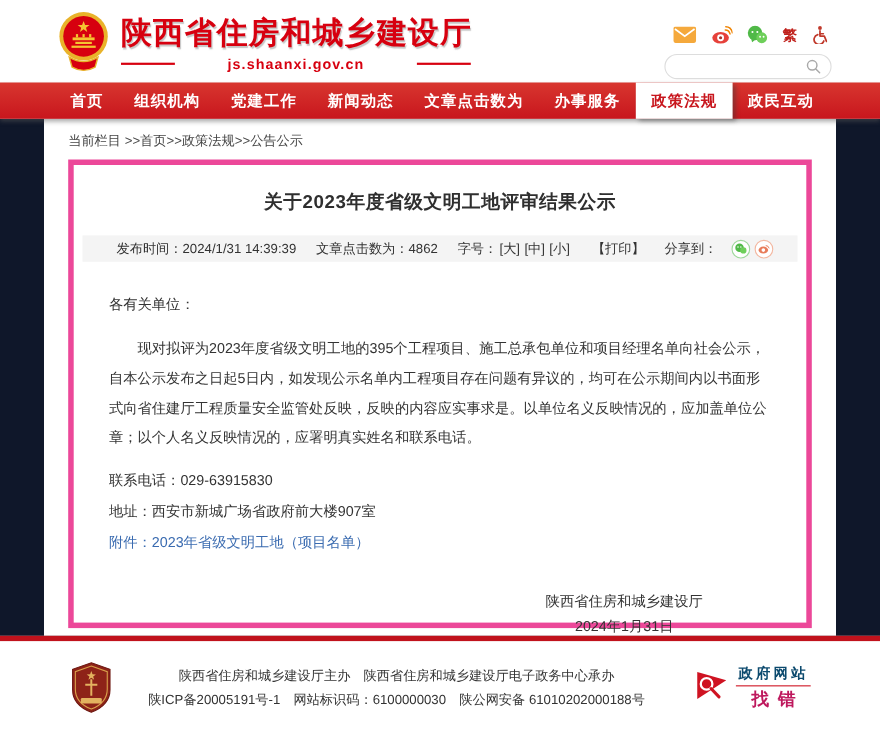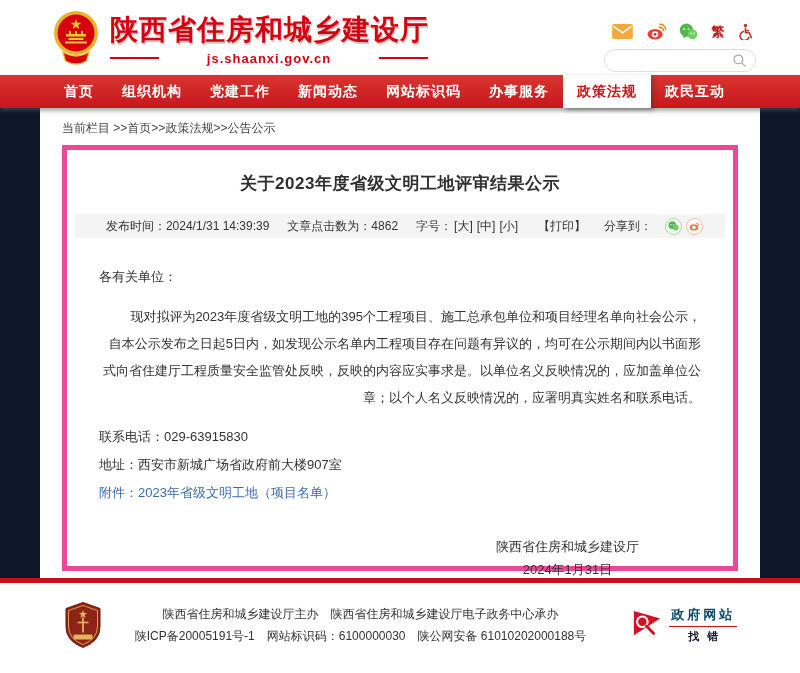--- a/index.html
+++ b/index.html
@@ -69,40 +69,40 @@
   .meta-bar .print-btn { cursor:pointer; }
   .share-circle {
     display:inline-flex; align-items:center; justify-content:center;
     width:17px; height:17px; border-radius:50%; margin-left:4px; cursor:pointer; background:#fff;
   }
   .share-wechat { border:1px solid #9ed89b; }
   .share-weibo  { border:1px solid #f3b7a0; }
 
   .article-body { padding:25px 32px 0; font-size:13px; color:#333; }
   .article-body p { margin:0; line-height:27px; }
-  .para-main { text-indent:2em; margin-top:13px !important;text-align:right; }
+  .para-main { text-indent:2em; margin-top:13px !important; }
   .contact-block { margin-top:12px; }
   .contact-block p { line-height:28px; }
   .attachment a { color:#3a6bb0; text-decoration:none; cursor:pointer; }
   .signature { margin-top:28px; padding-right:62px; text-align:right; }
   .sig-inner { display:inline-block; text-align:center; font-size:13px; color:#333; line-height:23px; }
 
   
   .red-bar { height:5px; background:#c1121c; }
   footer {
     height:90px; background:#fff; display:flex; align-items:center; justify-content:center;
     gap:32px; padding-bottom:6px;
   }
   .footer-text { font-size:12px; color:#333; line-height:22px; text-align:center; }
   .shield-svg { width:40px; height:48px; display:block; }
   .error-badge { display:flex; align-items:center; gap:5px; margin-left:14px; cursor:pointer; }
   .eb-text { display:flex; flex-direction:column; align-items:center; }
   .eb-line1 { font-size:13px; font-weight:bold; color:#0c4a6e; letter-spacing:3px; }
   .eb-rule { width:68px; border-top:1px solid #cf1322; margin:2px 0; }
-  .eb-line2 { font-size:11px; font-weight:bold; color:#0f172a; letter-spacing:8px; text-indent:8px; }
+  .eb-line2 { font-size:16px; font-weight:bold; color:#be185d; letter-spacing:8px; text-indent:8px; }
 </style>
 </head>
 <body>
 
 <header>
   <div class="logo-wrap">
     <svg class="emblem-svg" viewBox="0 0 48 58">
       <circle cx="24" cy="25" r="22" fill="#e9b32a"></circle>
       <circle cx="24" cy="25" r="18.5" fill="#d7000f"></circle>
       <polygon fill="#f5c431" points="24,11 25.4,14.7 29.4,14.8 26.2,17.2 27.3,21 24,18.7 20.7,21 21.8,17.2 18.6,14.8 22.6,14.7"></polygon>
@@ -170,21 +170,21 @@
       </svg>
     </div>
   </div>
 </header>
 
 <nav>
   <a>首页</a>
   <a>组织机构</a>
   <a>党建工作</a>
   <a>新闻动态</a>
-  <a>网站标识码</a>
+  <a>文章点击数为</a>
   <a>办事服务</a>
   <a class="active">政策法规</a>
   <a>政民互动</a>
 </nav>
 
 <div class="main-bg">
   <div class="content-col">
 
     <div class="breadcrumb">
       <span>当前栏目 &gt;&gt;</span><a>首页</a><span>&gt;&gt;</span><a>政策法规</a><span>&gt;&gt;</span><a>公告公示</a>

